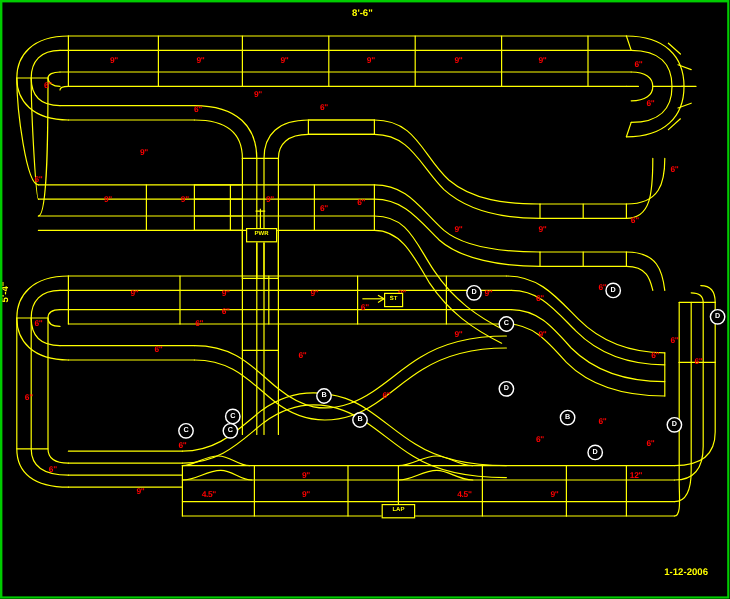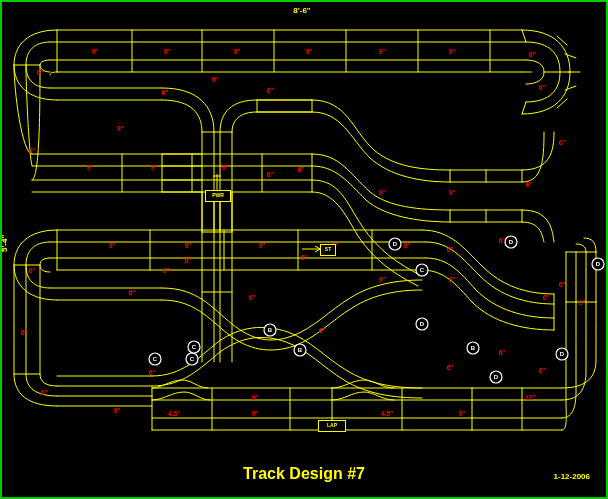--- a/index.html
+++ b/index.html
@@ -334,16 +334,15 @@
         <div class="mlbl" style="left: 268px; top: 328px;">B</div>
         <div class="mlbl" style="left: 192px; top: 345px;">C</div>
       </div>
 
     <div class="powerbox" style="left:203px;top:188px;width:24px;height:10px;">PWR</div>
     <div class="arrowlbl" style="left:318px;top:242px;width:14px;height:10px;">ST</div>
     <div class="powerbox" style="left:316px;top:418px;width:26px;height:10px;">LAP</div>
 
     <div id="dim-top">8'-6"</div>
     <div id="dim-left">5'-4"</div>
-    <div id="title">Track Design #7</div>
     <div id="date">1-12-2006</div>
   </div>
 </div>
 
 </body></html>

